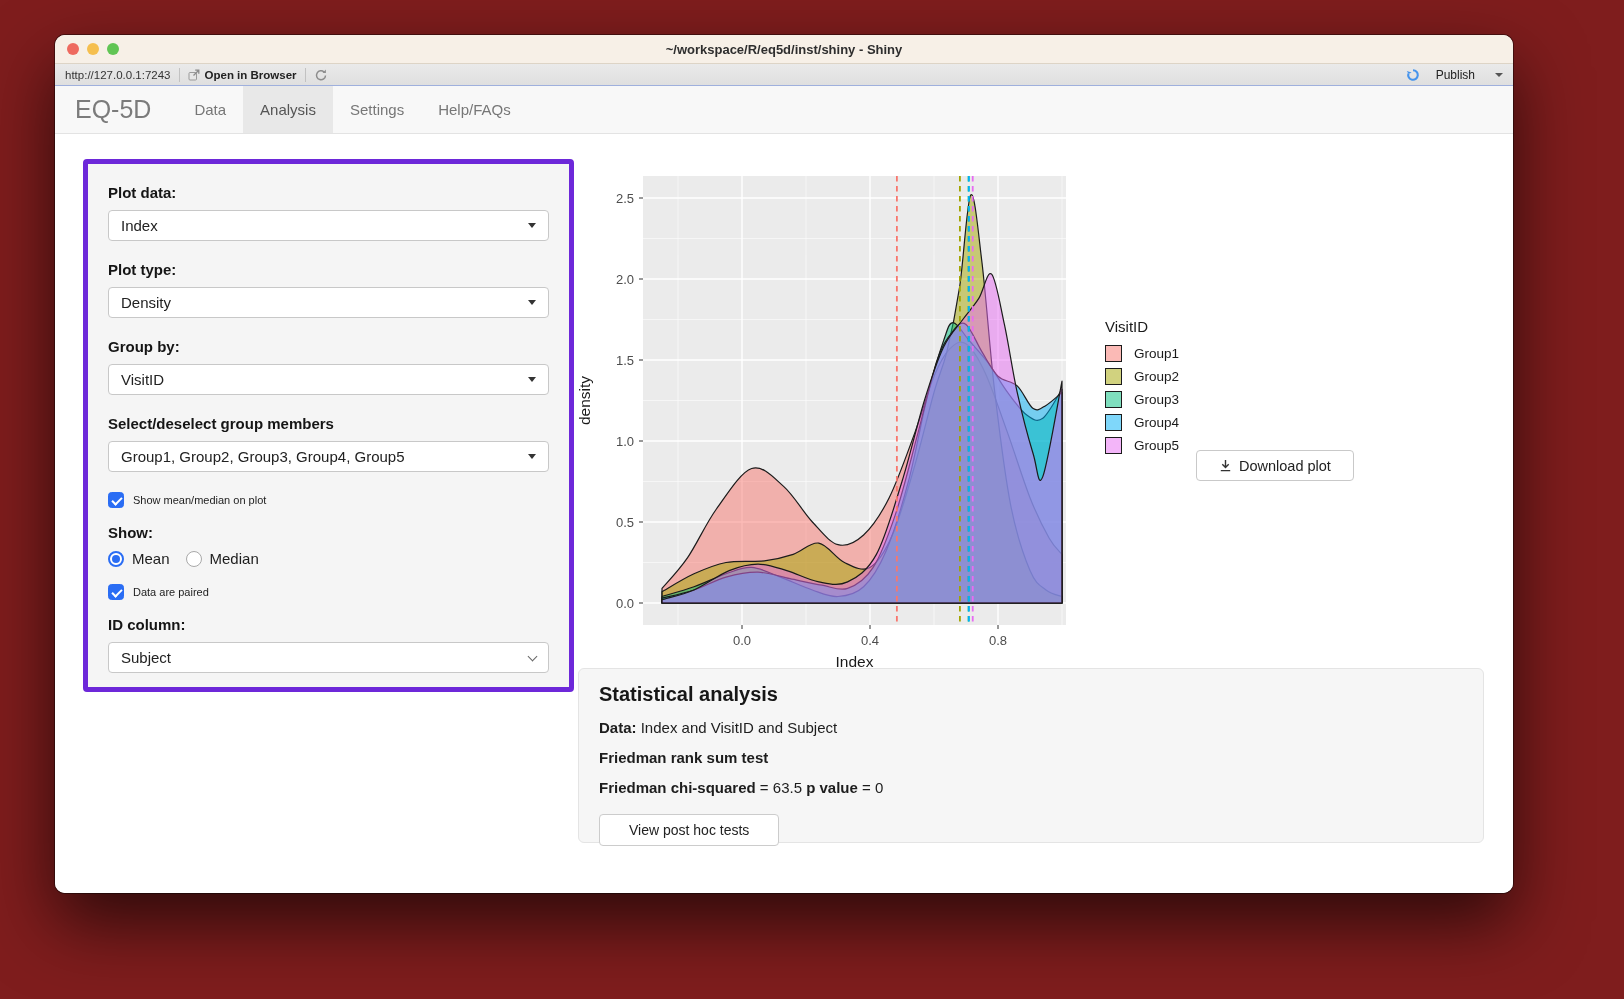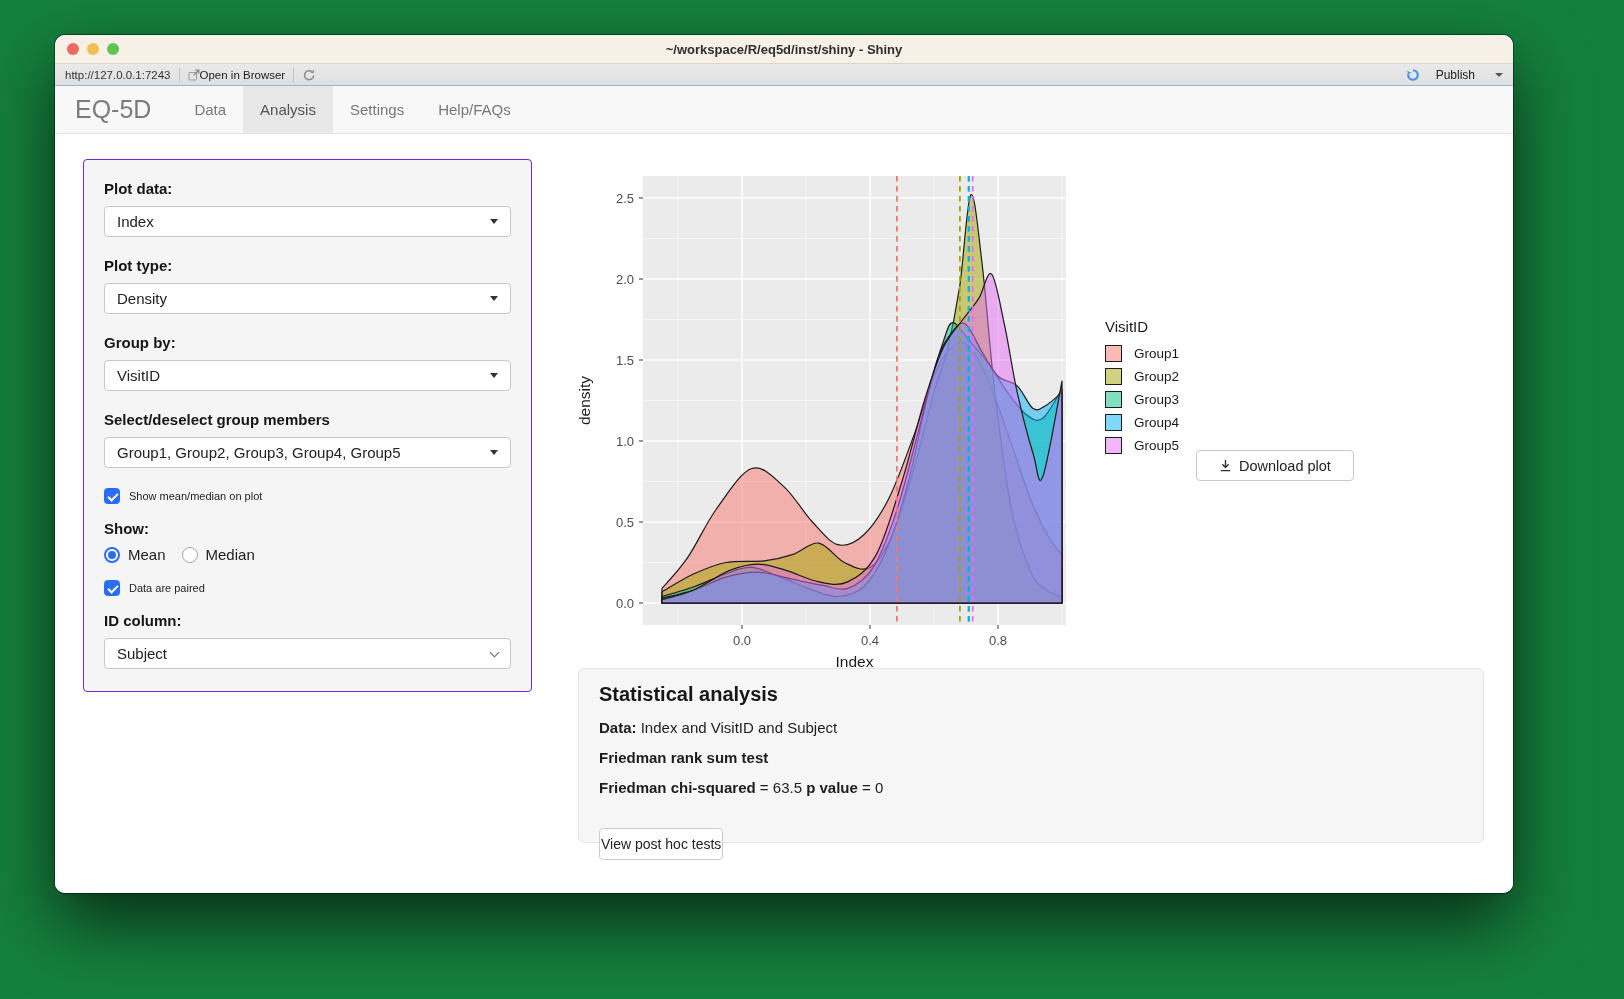--- a/index.html
+++ b/index.html
@@ -1,17 +1,17 @@
 <!DOCTYPE html>
 <html style="--titlebar_bg: #f7f0e7; --traffic_red: #ee6a5f; --traffic_yellow: #f5bf4f; --traffic_green: #61c554; --accent_blue: #2a6df4; --publish_blue: #4694ec; --panel_bg: #ebebeb;"><head>
 <meta charset="utf-8">
 <style>
   * { box-sizing: border-box; margin: 0; padding: 0; }
   html,body { width:1624px; height:999px; background:#000; font-family:"Liberation Sans", sans-serif; }
-  .stage { position:relative; width:1624px; height:999px; background:#15803d; overflow:hidden; }
+  .stage { position:relative; width:1624px; height:999px; background:#7f1d1d; overflow:hidden; }
 
   .window { position:absolute; left:55px; top:35px; width:1458px; height:858px;
     border-radius:10px; overflow:hidden; background:#fff;
     box-shadow:0 30px 70px rgba(0,0,0,.65), 0 0 0 1px rgba(0,0,0,.4);
     display:flex; flex-direction:column; }
 
   
   .titlebar { position:relative; height:29px; flex:0 0 29px; background:var(--titlebar_bg,#f7f0e7);
     border-bottom:1px solid #ddd4c6; }
   .traffic { position:absolute; left:12px; top:8px; display:flex; gap:8px; }
@@ -19,39 +19,39 @@
   .t-red { background:var(--traffic_red,#ee6a5f); }
   .t-yellow { background:var(--traffic_yellow,#f5bf4f); }
   .t-green { background:var(--traffic_green,#61c554); }
   .win-title { position:absolute; left:0; right:0; top:0; line-height:29px; text-align:center;
     font-size:13px; font-weight:bold; color:#2e2e2e; }
 
   
   .toolbar { height:22px; flex:0 0 22px; background:linear-gradient(#eaeaea,#dfdfdf);
     border-bottom:1px solid #9fb0dd; display:flex; align-items:center; padding:0 10px; font-size:11.5px; color:#333; }
   .vsep { width:1px; height:14px; background:#c2c2c2; margin:0 8px; }
-  .tb-btn { display:flex; align-items:center; color:#222; font-weight:400;text-align:right; }
+  .tb-btn { display:flex; align-items:center; gap:5px; color:#222; font-weight:700;text-align:right; }
   .spacer { flex:1; }
   .publish { display:flex; align-items:center; gap:16px; font-size:12px; color:#222; }
   .pub-caret { width:0; height:0; border-left:4px solid transparent; border-right:4px solid transparent;
     border-top:4.5px solid #555; margin-left:4px; }
 
   
   .navbar { height:48px; flex:0 0 48px; background:#f8f8f8; border-bottom:1px solid #e3e3e3;
     display:flex; align-items:stretch; }
   .brand { font-size:25px; color:#7b7b7b; padding:0 26px 0 20px; display:flex; align-items:center; }
   .tab { font-size:15px; color:#777; padding:0 17px; display:flex; align-items:center; cursor:default; }
   .tab.on { background:#e8e8e8; color:#555; }
 
   
   .content { position:relative; flex:1; background:#fff; }
 
   
-  .sidebar { position:absolute; left:28px; top:25px; width:449px; height:533px;
-    background:#f5f5f5; border:1px solid #6d28d9; border-radius:4px; padding:20px; }
+  .sidebar { position:absolute; left:28px; top:25px; width:491px; height:533px;
+    background:#f5f5f5; border:5px solid #6d28d9; border-radius:4px; padding:20px; }
   .form-label { font-size:15px; font-weight:bold; color:#151515; margin-bottom:9px; }
   .dropdown { height:31px; background:#fff; border:1px solid #c8c8c8; border-radius:4px;
     display:flex; align-items:center; justify-content:space-between; padding:0 12px;
     font-size:15px; color:#222; margin-bottom:20px; }
   .caret { width:0; height:0; border-left:4.5px solid transparent; border-right:4.5px solid transparent;
     border-top:5px solid #333; }
   .chev { width:7px; height:7px; border-right:1.6px solid #666; border-bottom:1.6px solid #666;
     transform:rotate(45deg); margin-top:-3px; }
   .check-row { display:flex; align-items:center; gap:9px; font-size:11px; color:#1d1d1d; margin:14px 0 16px; }
   .checkbox { width:16px; height:16px; border-radius:3.5px; border:1px solid #b5b5b5; background:#fff; flex:0 0 16px; }
@@ -78,22 +78,22 @@
   .download-btn { position:absolute; left:1141px; top:316px; height:31px; background:#fff;
     border:1px solid #c9c9c9; border-radius:4px; display:flex; align-items:center; gap:7px;
     padding:0 22px; font-size:14.5px; color:#222; }
 
   
   .stats { position:absolute; left:523px; top:534px; width:906px; height:175px;
     background:#f6f6f6; border:1px solid #e4e4e4; border-radius:6px; padding:14px 20px; }
   .stats h2 { font-size:20px; font-weight:600; color:#171717; margin-bottom:13px; }
   .stats p { font-size:15px; color:#1d1d1d; margin-bottom:13px; }
   .stats b { font-weight:bold; }
-  .posthoc-btn { background:#fff; border:1px solid #ccc; border-radius:4px; padding:7px 1px;
-    font-size:14px; color:#222; font-family:"Liberation Sans", sans-serif; margin-top:19px; }
+  .posthoc-btn { background:#fff; border:1px solid #ccc; border-radius:4px; padding:7px 29px;
+    font-size:14px; color:#222; font-family:"Liberation Sans", sans-serif; margin-top:5px; }
 </style>
 </head>
 <body>
 
 <div class="stage">
   <div class="window">
 
     <div class="titlebar">
       <div class="traffic">
         <span class="t-red"></span>

